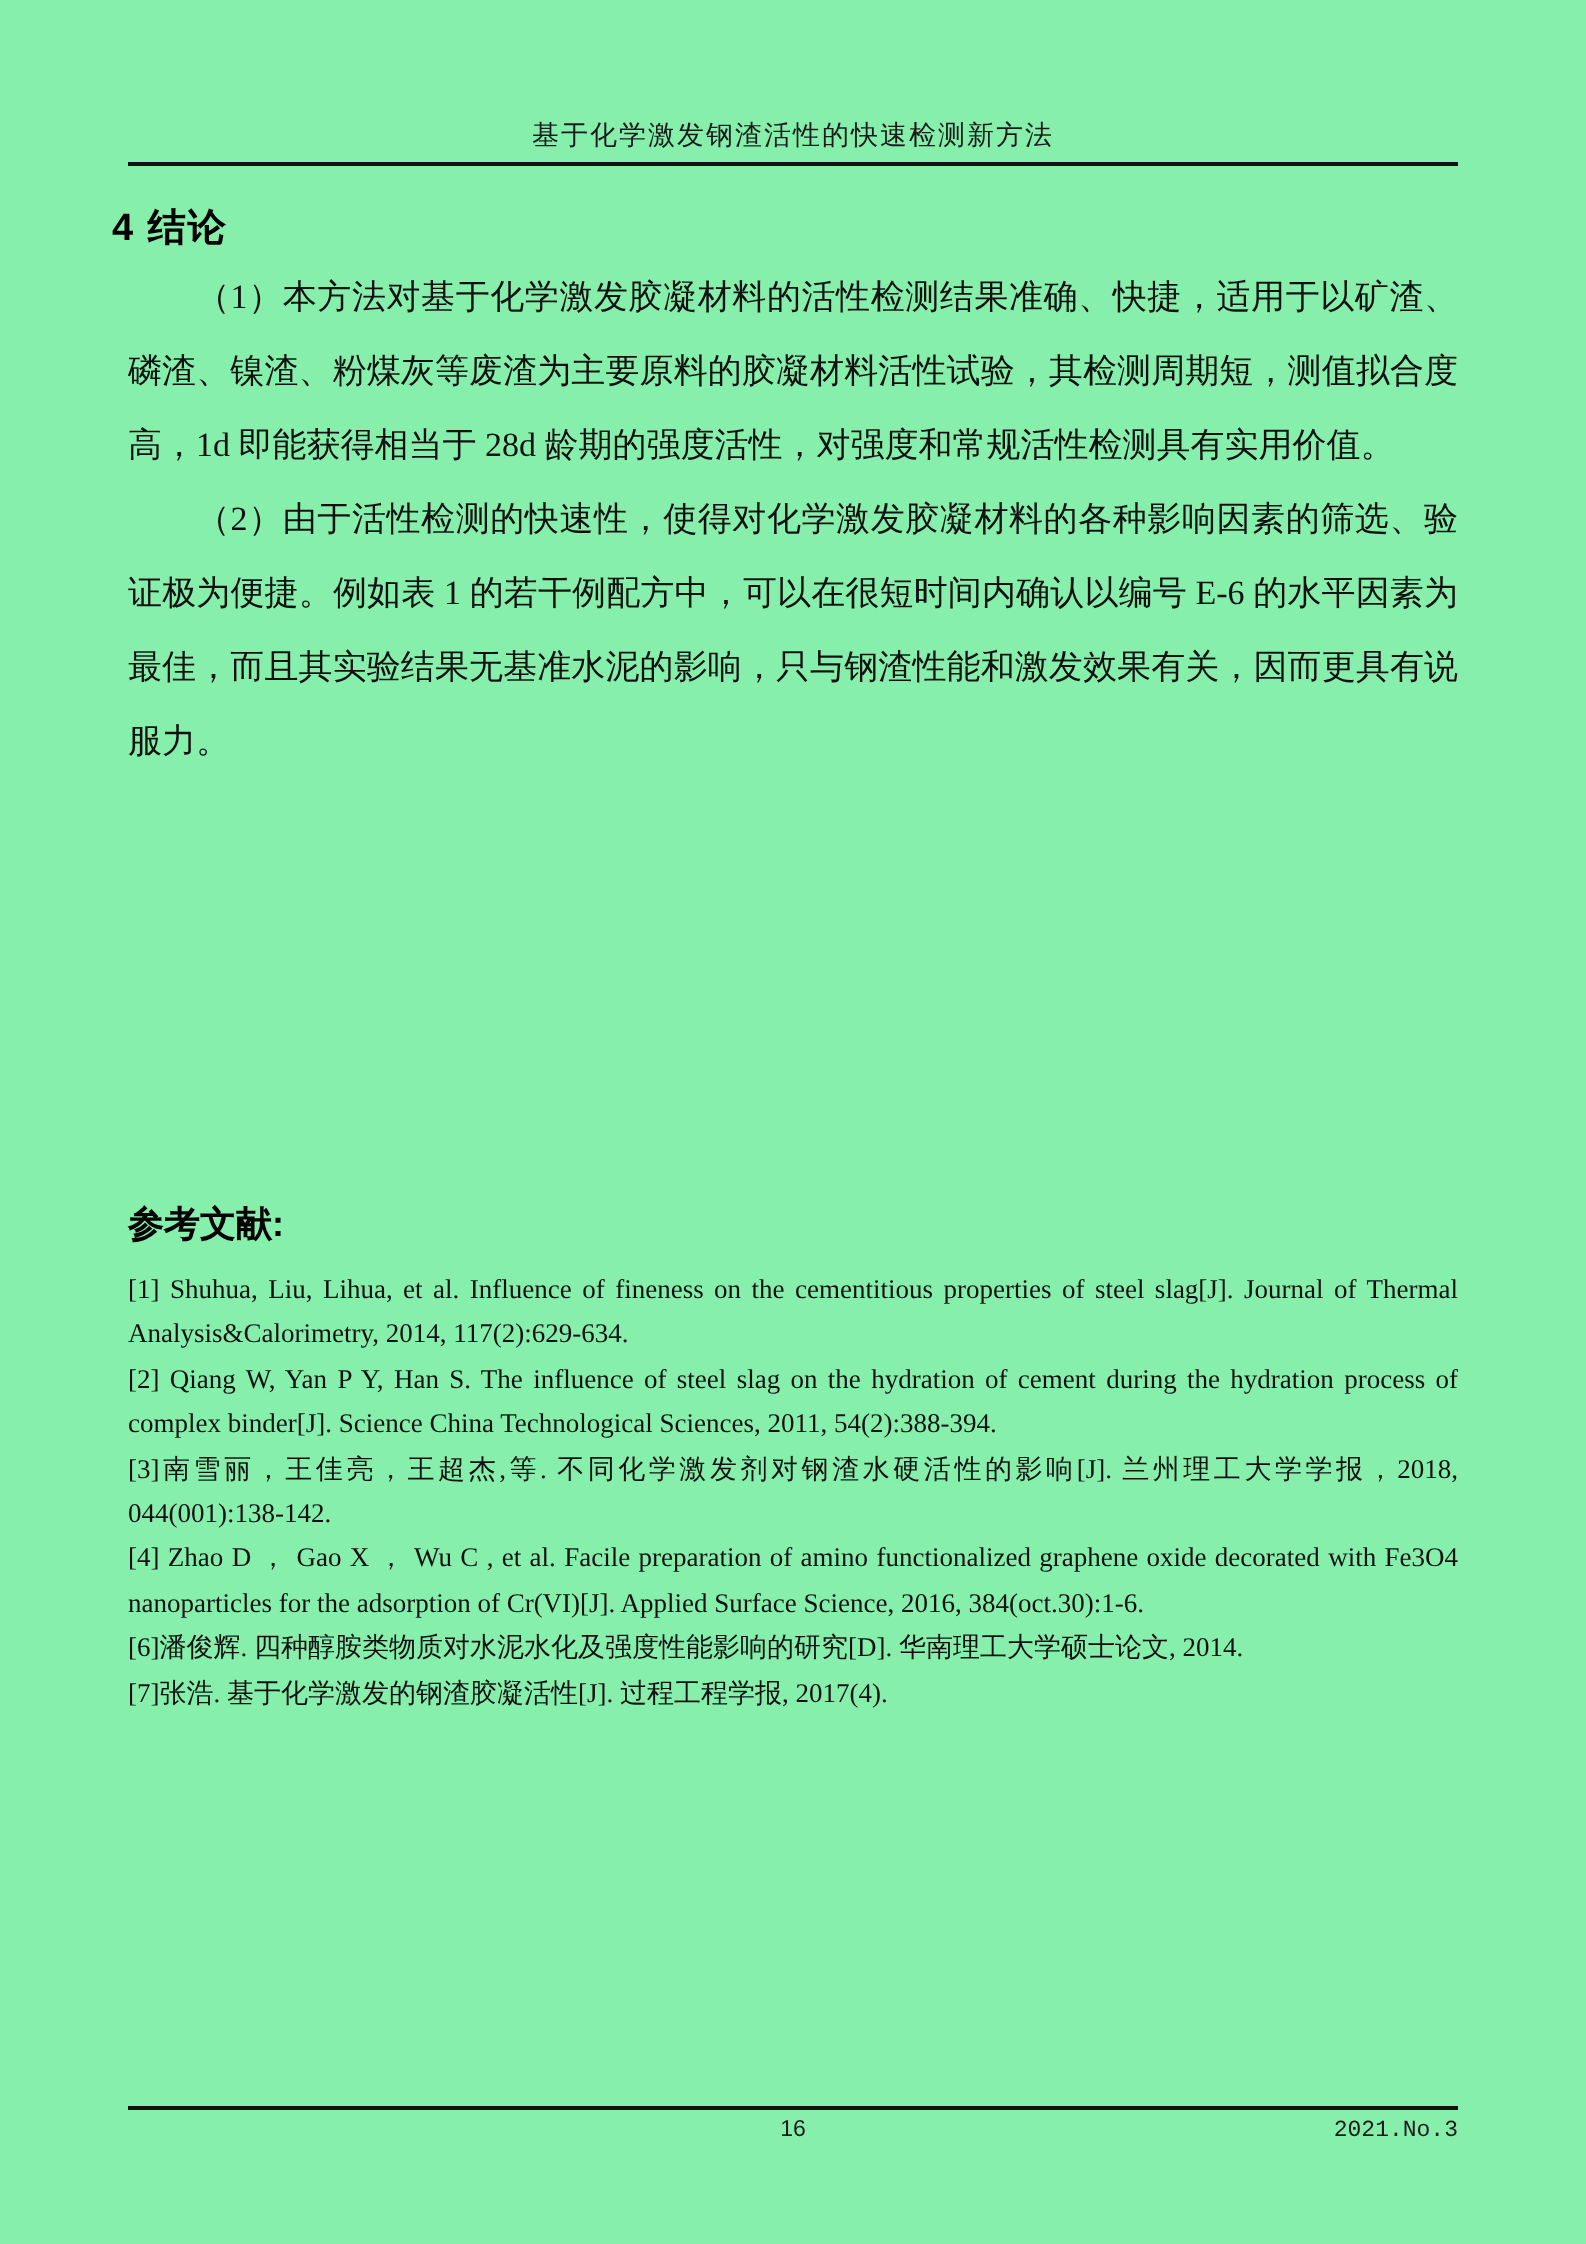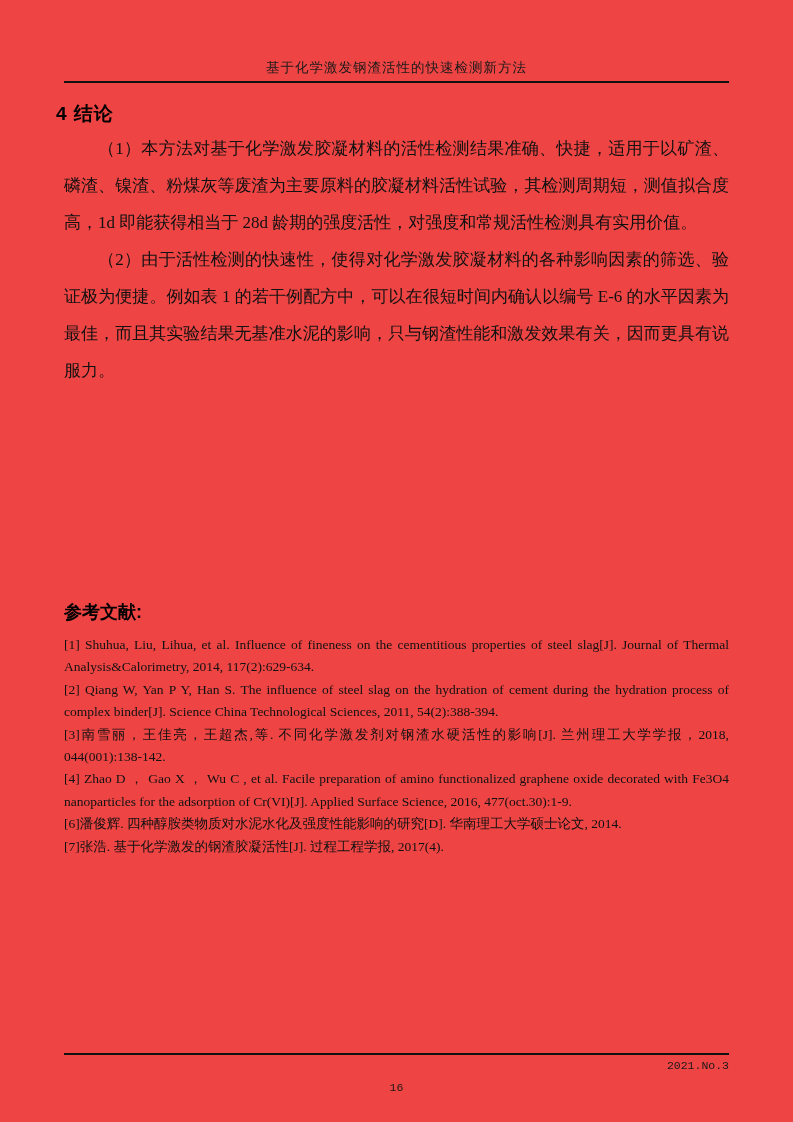--- a/index.html
+++ b/index.html
@@ -1,21 +1,21 @@
 <!DOCTYPE html>
 <html><head>
 <meta charset="utf-8">
 <style>
   * { margin: 0; padding: 0; box-sizing: border-box; }
   html, body { background: #9a9a9a; }
   .page {
     position: relative;
     width: 793px;
     height: 1122px;
-    background: #ef4444;
+    background: #86efac;
     margin: 0 auto;
     overflow: hidden;
     color: #111111;
     font-family: "Liberation Serif", serif;
   }
   .running-title {
     position: absolute;
     top: 58px;
     left: 64px;
     width: 665px;
@@ -84,22 +84,21 @@
     border-top: 2px solid #111111;
   }
   .page-number {
     position: absolute;
     top: 1059px;
     left: 64px;
     width: 665px;
     text-align: center;
     font-size: 11.5px;
     color: #1a1a1a;
-    font-family: Liberation Mono, monospace;
-    margin-top: 22px;
+    font-family: Liberation Sans, sans-serif;
   }
   .issue-label {
     position: absolute;
     top: 1059px;
     right: 64px;
     font-size: 11.5px;
     color: #1a1a1a;
     font-family: Liberation Mono, monospace;
   }
 </style>
@@ -117,21 +116,21 @@
   <div class="body-text">
     <p>（1）本方法对基于化学激发胶凝材料的活性检测结果准确、快捷，适用于以矿渣、磷渣、镍渣、粉煤灰等废渣为主要原料的胶凝材料活性试验，其检测周期短，测值拟合度高，1d 即能获得相当于 28d 龄期的强度活性，对强度和常规活性检测具有实用价值。</p>
     <p>（2）由于活性检测的快速性，使得对化学激发胶凝材料的各种影响因素的筛选、验证极为便捷。例如表 1 的若干例配方中，可以在很短时间内确认以编号 E-6 的水平因素为最佳，而且其实验结果无基准水泥的影响，只与钢渣性能和激发效果有关，因而更具有说服力。</p>
   </div>
 
   <div class="references">
     <div class="references-heading">参考文献:</div>
     <p class="reference-item">[1] Shuhua, Liu, Lihua, et al. Influence of fineness on the cementitious properties of steel slag[J]. Journal of Thermal Analysis&amp;Calorimetry, 2014, 117(2):629-634.</p>
     <p class="reference-item">[2] Qiang W, Yan P Y, Han S. The influence of steel slag on the hydration of cement during the hydration process of complex binder[J]. Science China Technological Sciences, 2011, 54(2):388-394.</p>
     <p class="reference-item">[3]南雪丽，王佳亮，王超杰,等. 不同化学激发剂对钢渣水硬活性的影响[J]. 兰州理工大学学报，2018, 044(001):138-142.</p>
-    <p class="reference-item">[4] Zhao D ， Gao X ， Wu C , et al. Facile preparation of amino functionalized graphene oxide decorated with Fe3O4 nanoparticles for the adsorption of Cr(VI)[J]. Applied Surface Science, 2016, 477(oct.30):1-9.</p>
+    <p class="reference-item">[4] Zhao D ， Gao X ， Wu C , et al. Facile preparation of amino functionalized graphene oxide decorated with Fe3O4 nanoparticles for the adsorption of Cr(VI)[J]. Applied Surface Science, 2016, 384(oct.30):1-6.</p>
     <p class="reference-item">[6]潘俊辉. 四种醇胺类物质对水泥水化及强度性能影响的研究[D]. 华南理工大学硕士论文, 2014.</p>
     <p class="reference-item">[7]张浩. 基于化学激发的钢渣胶凝活性[J]. 过程工程学报, 2017(4).</p>
   </div>
 
   <div class="footer-rule"></div>
 
   <div class="page-number">16</div>
 
   <div class="issue-label">2021.No.3</div>
 

